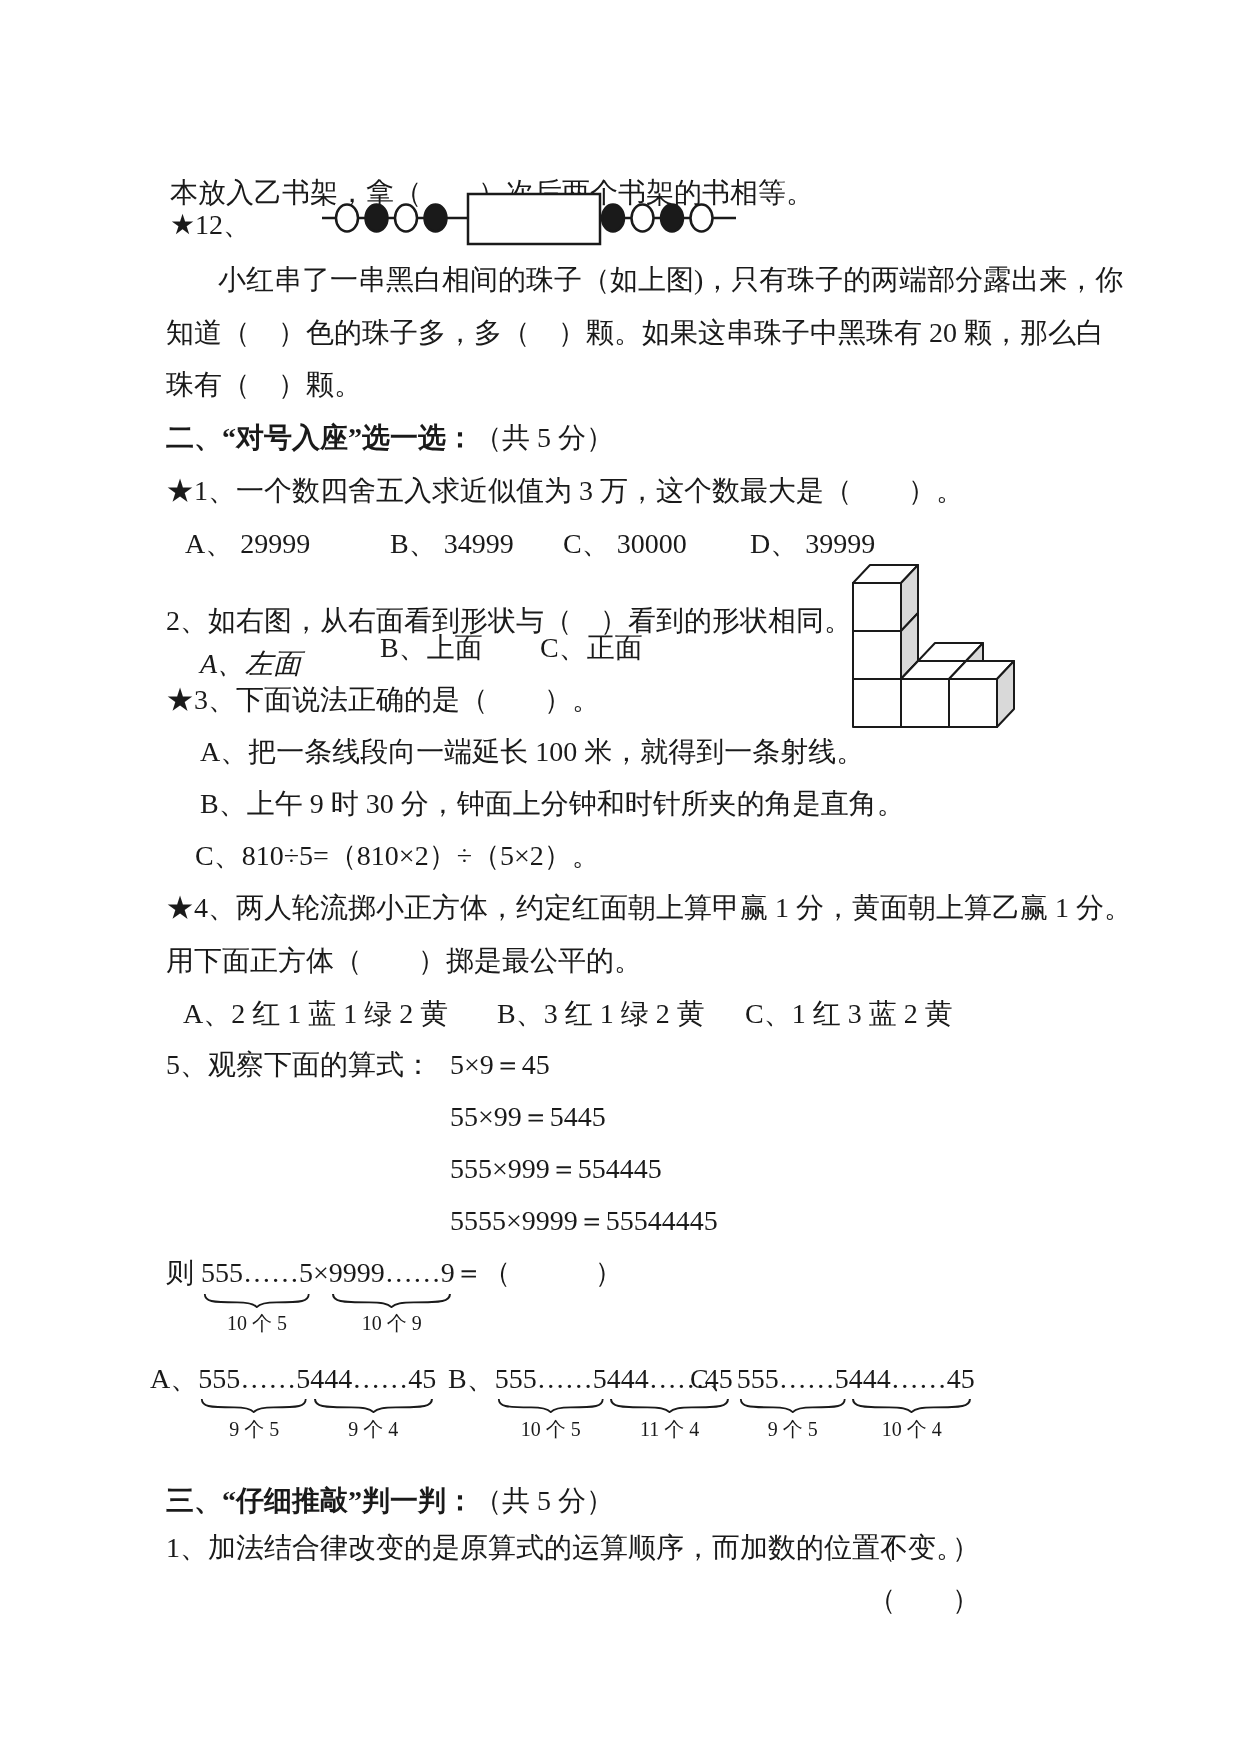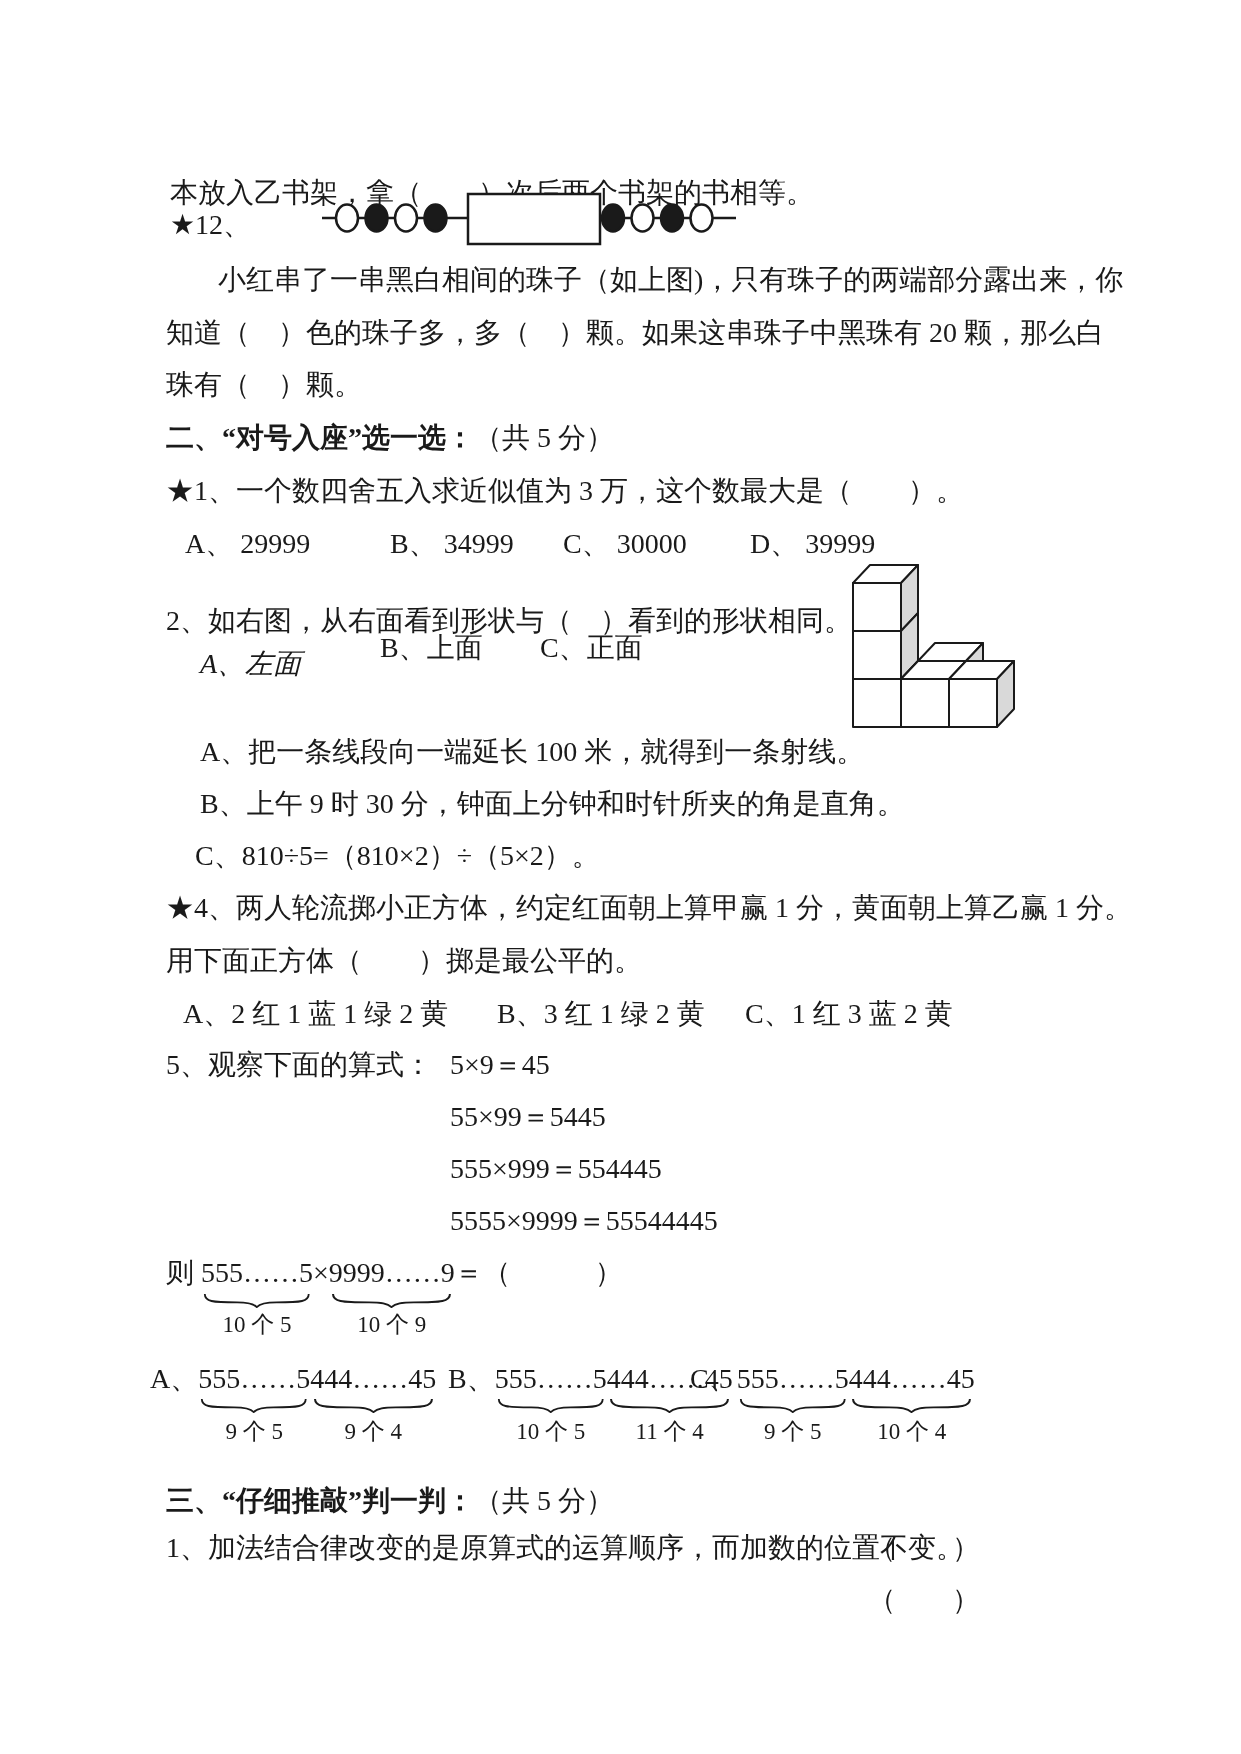--- a/index.html
+++ b/index.html
@@ -19,21 +19,21 @@
   .fig  { position:absolute; }
   .opt  { position:absolute; white-space:nowrap; }
   .braced { position:relative; display:inline-block; }
   .braced svg.brace {
     position:absolute; left:2%; top:100%; margin-top:3px;
     width:96%; height:15px; display:block;
   }
   .braced .blabel {
     position:absolute; top:100%; margin-top:21px;
     left:50%; transform:translateX(-50%);
-    font-size:23px; white-space:nowrap;
+    font-size:20px; white-space:nowrap;
   }
   .judge-paren { position:absolute; left:868px; }
 </style>
 </head>
 <body>
 
 <div class="page">
 
   <div class="line" style="top:163px; left:170px;margin-top:12px;">本放入乙书架，拿（　　）次后两个书架的书相等。</div>
 
@@ -95,20 +95,21 @@
 
     <g>
       <polygon points="58,124 75,106 123,106 106,124" fill="#ffffff"></polygon>
       <polygon points="58,124 106,124 106,172 58,172" fill="#ffffff"></polygon>
       <polygon points="106,124 123,106 171,106 154,124" fill="#ffffff"></polygon>
       <polygon points="154,124 171,106 171,154 154,172" fill="#d9d9d9"></polygon>
       <polygon points="106,124 154,124 154,172 106,172" fill="#ffffff"></polygon>
     </g>
   </svg>
 
+  <div class="line" style="top:682px; left:166px;">★3、下面说法正确的是（　　）。</div>
   <div class="line" style="top:734px; left:200px;">A、把一条线段向一端延长 100 米，就得到一条射线。</div>
   <div class="line" style="top:786px; left:200px;">B、上午 9 时 30 分，钟面上分钟和时针所夹的角是直角。</div>
   <div class="line" style="top:838px; left:195px;">C、810÷5=（810×2）÷（5×2）。</div>
 
   <div class="line" style="top:890px; left:166px;">★4、两人轮流掷小正方体，约定红面朝上算甲赢 1 分，黄面朝上算乙赢 1 分。</div>
   <div class="line" style="top:943px; left:166px;">用下面正方体（　　）掷是最公平的。</div>
   <div class="opt" style="top:995px; left:183px;">A、2 红 1 蓝 1 绿 2 黄</div>
   <div class="opt" style="top:995px; left:497px;">B、3 红 1 绿 2 黄</div>
   <div class="opt" style="top:995px; left:745px;">C、1 红 3 蓝 2 黄</div>
 

